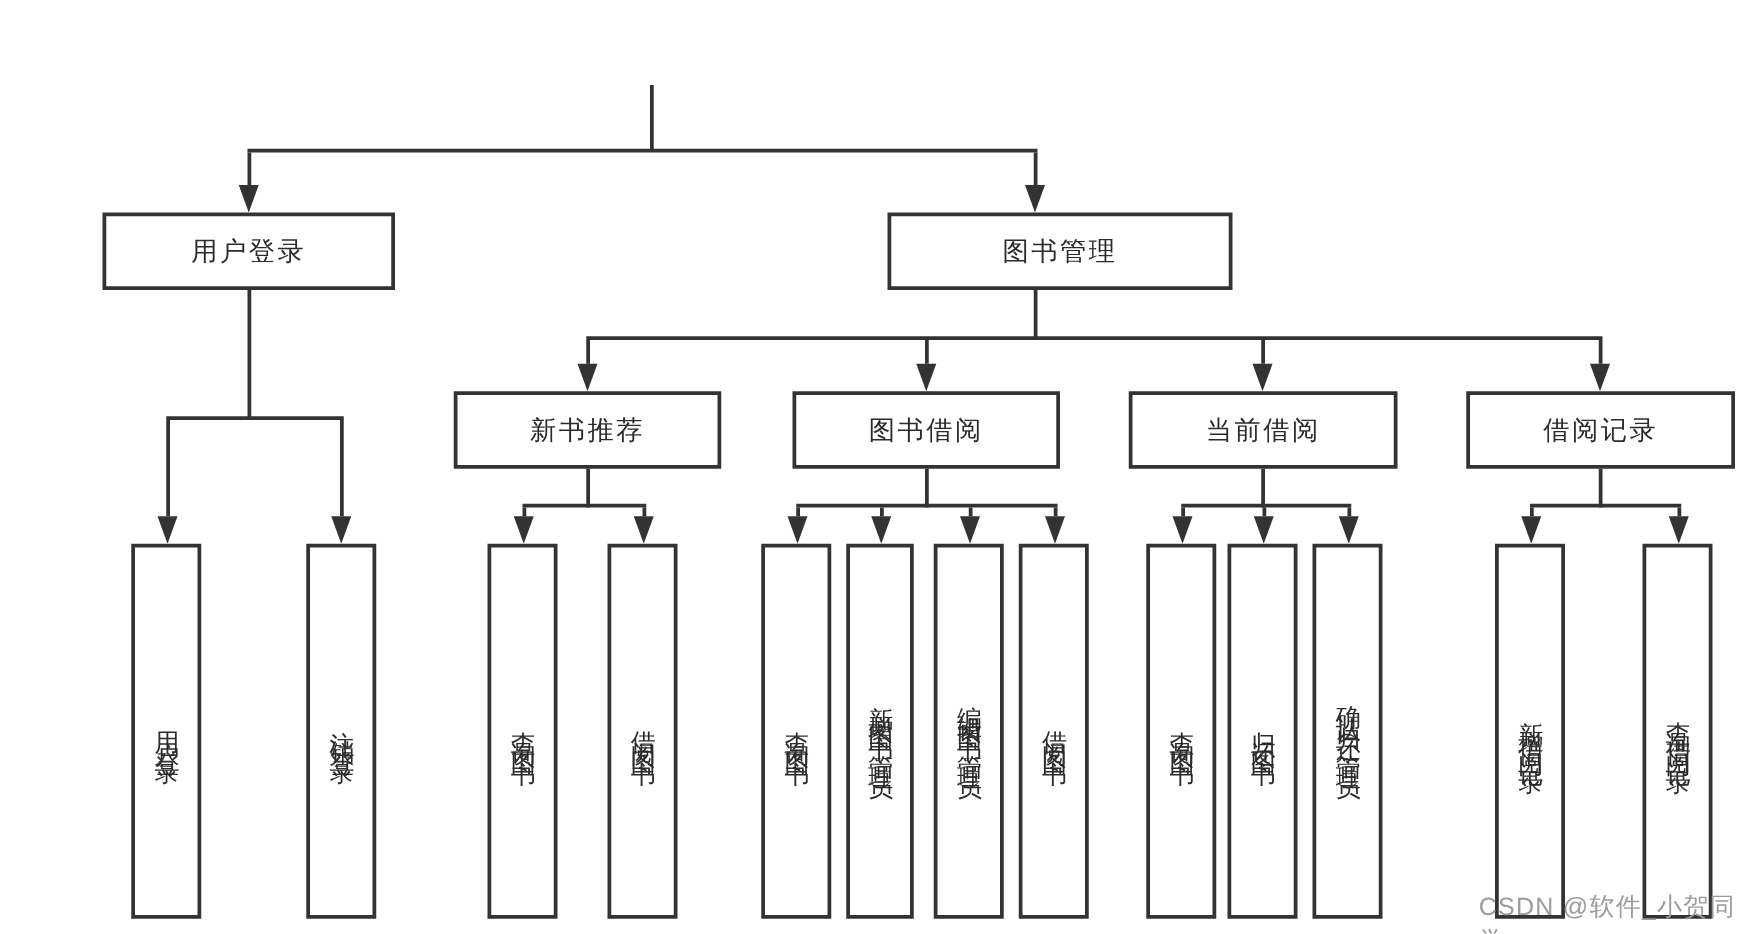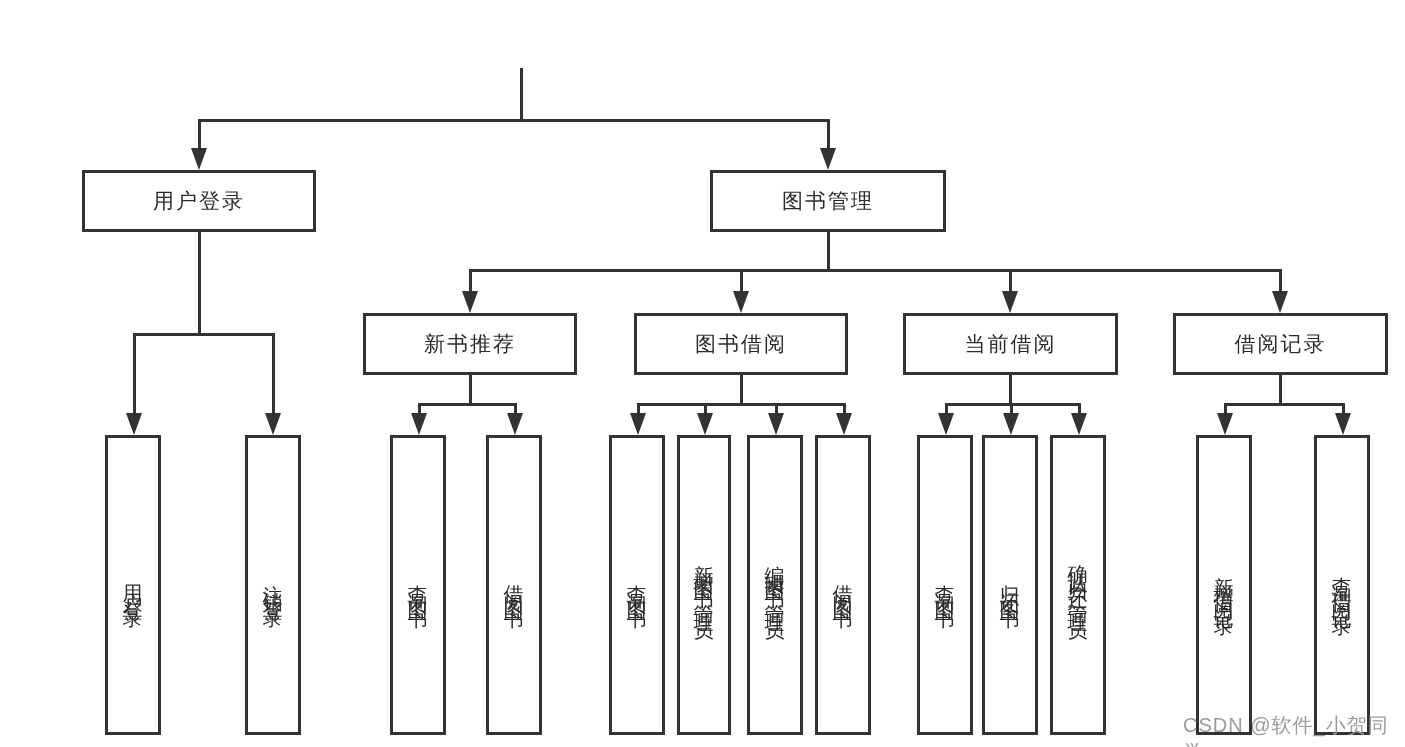--- a/index.html
+++ b/index.html
@@ -38,21 +38,21 @@
   <div class="v" style="left:520px;top:68px;height:53px;"></div>
   <div class="h" style="left:198px;top:119px;width:632px;"></div>
   <div class="v" style="left:198px;top:122px;height:28px;"></div>
   <div class="arrow" style="left:191px;top:148px;"></div>
   <div class="v" style="left:827px;top:122px;height:28px;"></div>
   <div class="arrow" style="left:820px;top:148px;"></div>
 
   <div class="node" style="left:82px;top:170px;width:234px;height:62px;">
     <span>用户登录</span>
   </div>
-  <div class="node" style="left:710px;top:170px;width:236px;height:62px;">
+  <div class="node" style="left:710px;top:170px;width:276px;height:62px;">
     <span>图书管理</span>
   </div>
 
   <div class="v" style="left:198px;top:232px;height:104px;"></div>
   <div class="h" style="left:133px;top:333px;width:142px;"></div>
   <div class="v" style="left:133px;top:336px;height:77px;"></div>
   <div class="arrow" style="left:126px;top:413px;"></div>
   <div class="v" style="left:272px;top:336px;height:77px;"></div>
   <div class="arrow" style="left:265px;top:413px;"></div>
 

